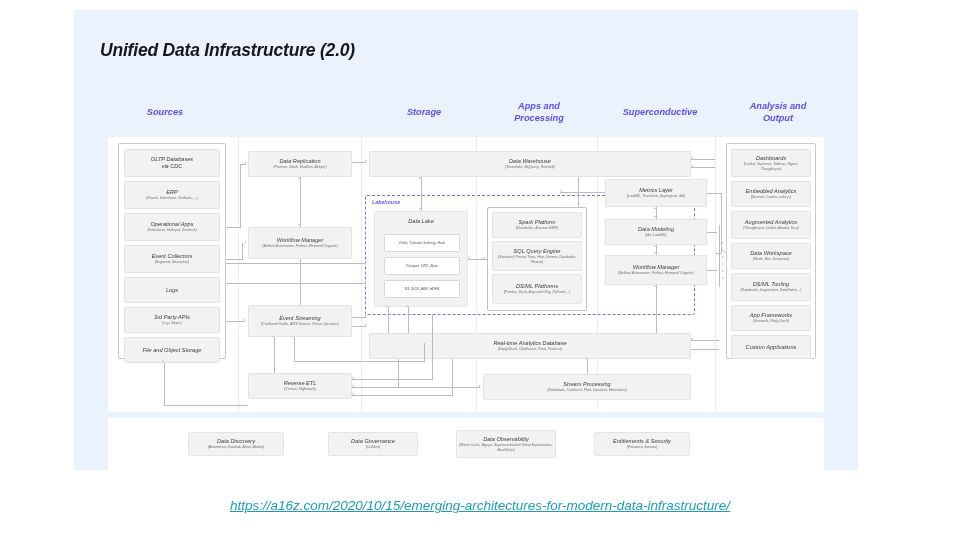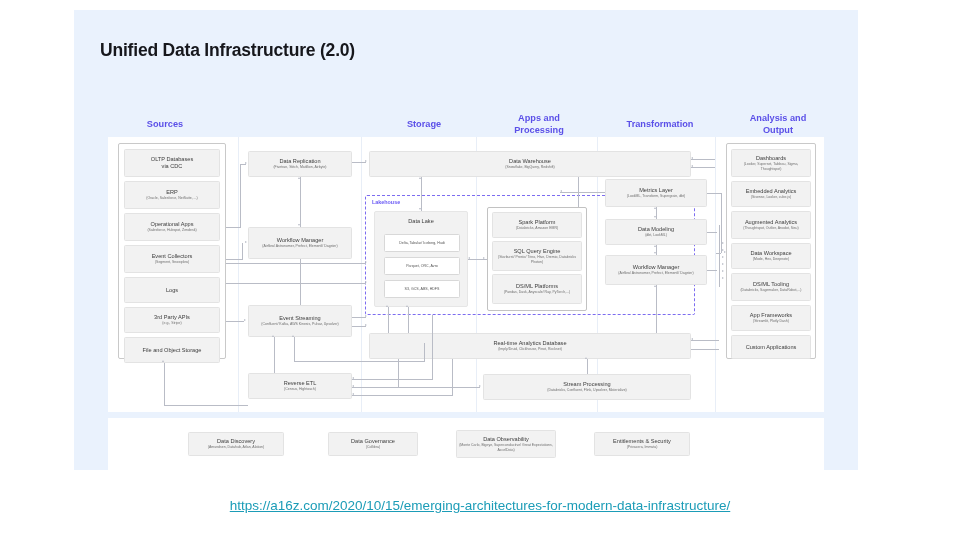--- a/index.html
+++ b/index.html
@@ -1,36 +1,36 @@
 <!DOCTYPE html>
 <html><head>
 <meta charset="utf-8">
 <style>
   html,body{margin:0;padding:0;}
   body{
     width:960px;height:540px;overflow:hidden;
     background:#ffffff;
     font-family:"Liberation Sans", sans-serif;
   }
-  #root{position:relative;width:960px;height:540px;}
+  #root{position:relative;width:960px;height:540px;font-style:italic;}
 
   
   .slide-card{
     position:absolute;left:74px;top:10px;width:784px;height:460px;
     background:#eaf2fd;
   }
   .deck-title{
     position:absolute;left:26px;top:30px;
     font-size:17.5px;font-weight:bold;color:#16171c;
     letter-spacing:-0.2px;
   }
 
   
   .col-headers{
-    position:absolute;left:26px;top:85px;width:732px;height:36px;margin-top:12px;
+    position:absolute;left:26px;top:85px;width:732px;height:36px;
   }
   .col-head{
     position:absolute;text-align:center;
     color:#5b50e8;font-weight:bold;font-size:9.2px;line-height:11.5px;
   }
 
   
   .panel{
     position:absolute;left:34px;top:127px;width:716px;height:275px;
     background:#ffffff;
@@ -128,21 +128,21 @@
         <div>Sources</div>
       </div>
       <div class="col-head" style="left:259px;top:12px;width:130px;">
         <div>Storage</div>
       </div>
       <div class="col-head" style="left:374px;top:6px;width:130px;">
         <div>Apps and</div>
         <div>Processing</div>
       </div>
       <div class="col-head" style="left:495px;top:12px;width:130px;">
-        <div>Transformation</div>
+        <div>Superconductive</div>
       </div>
       <div class="col-head" style="left:613px;top:6px;width:130px;">
         <div>Analysis and</div>
         <div>Output</div>
       </div>
     </div>
 
     <div class="panel">
 
       <div class="vdiv" style="left:130px;"></div>

